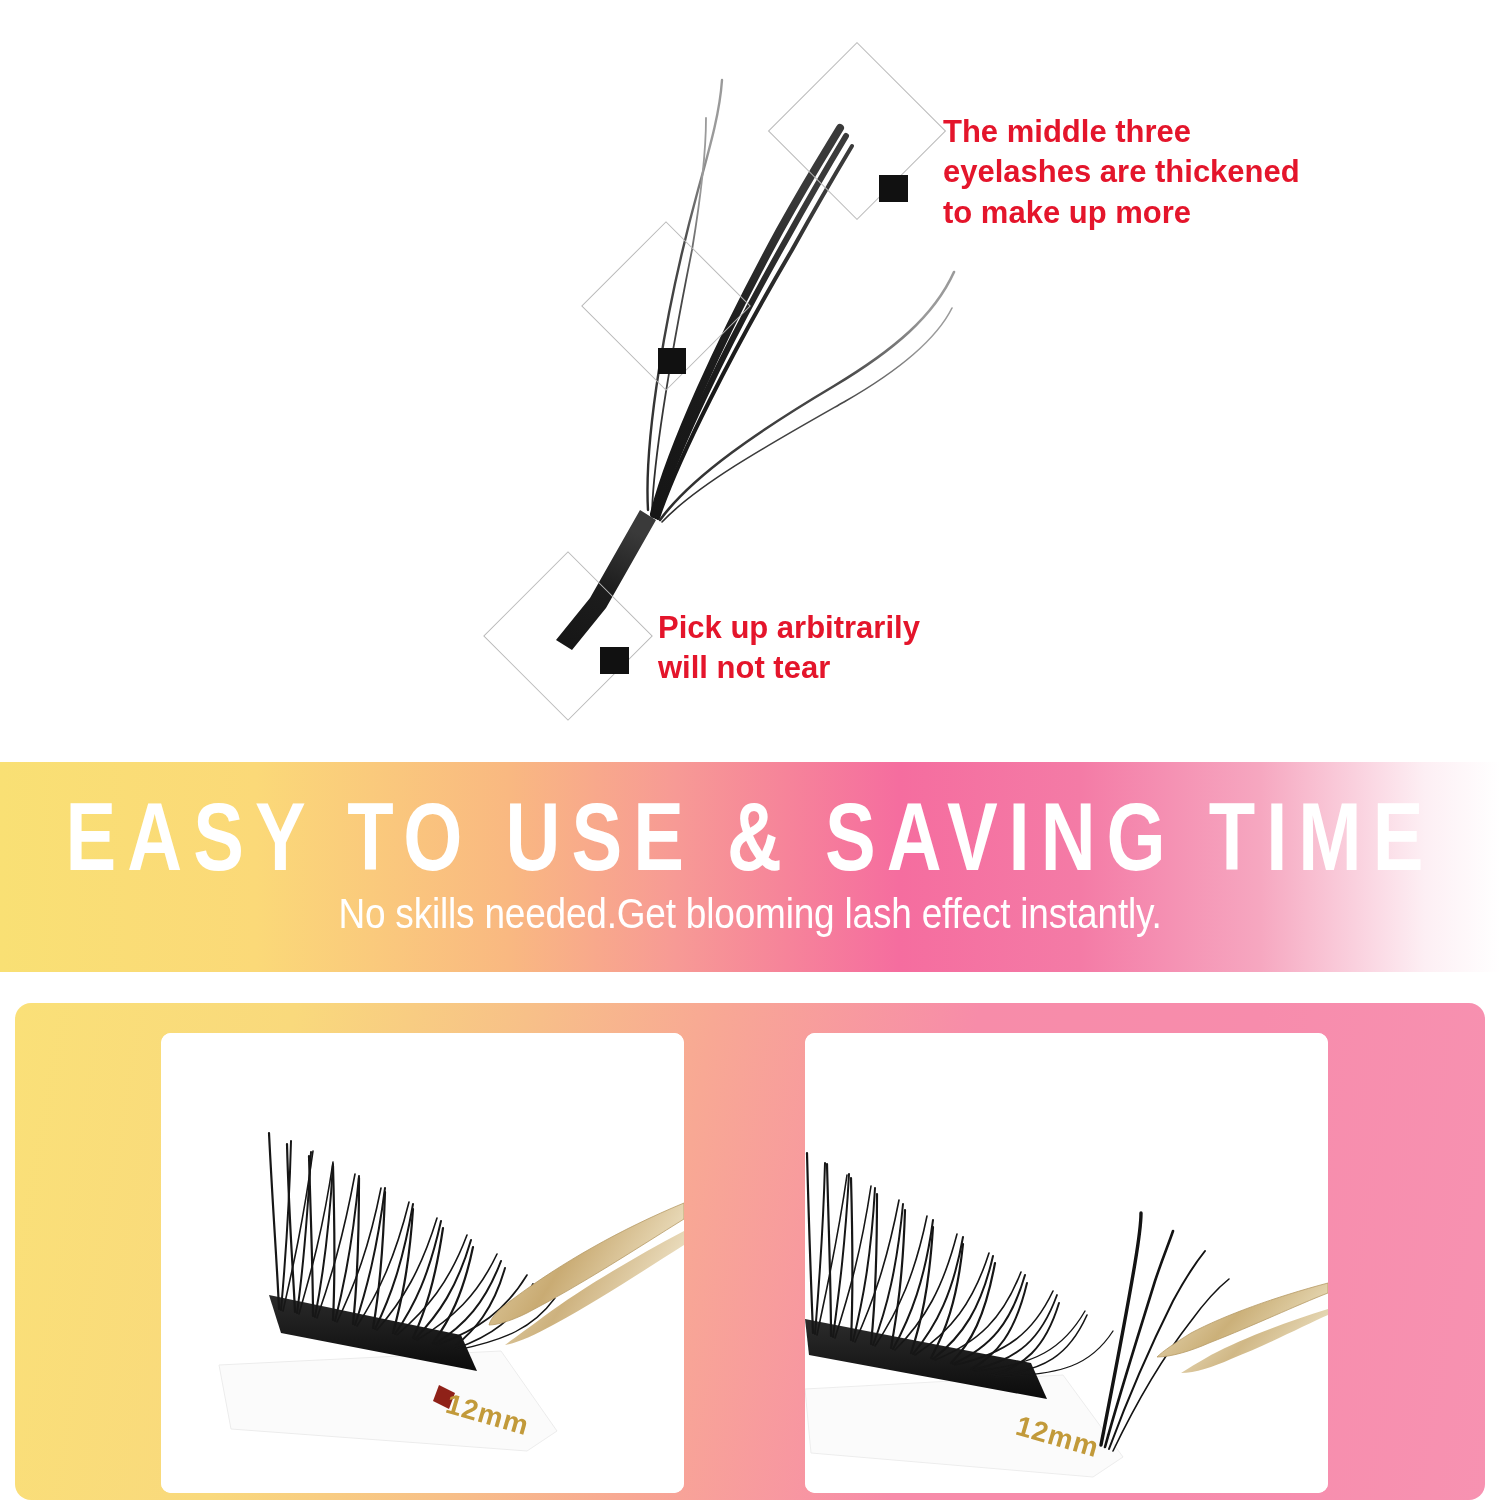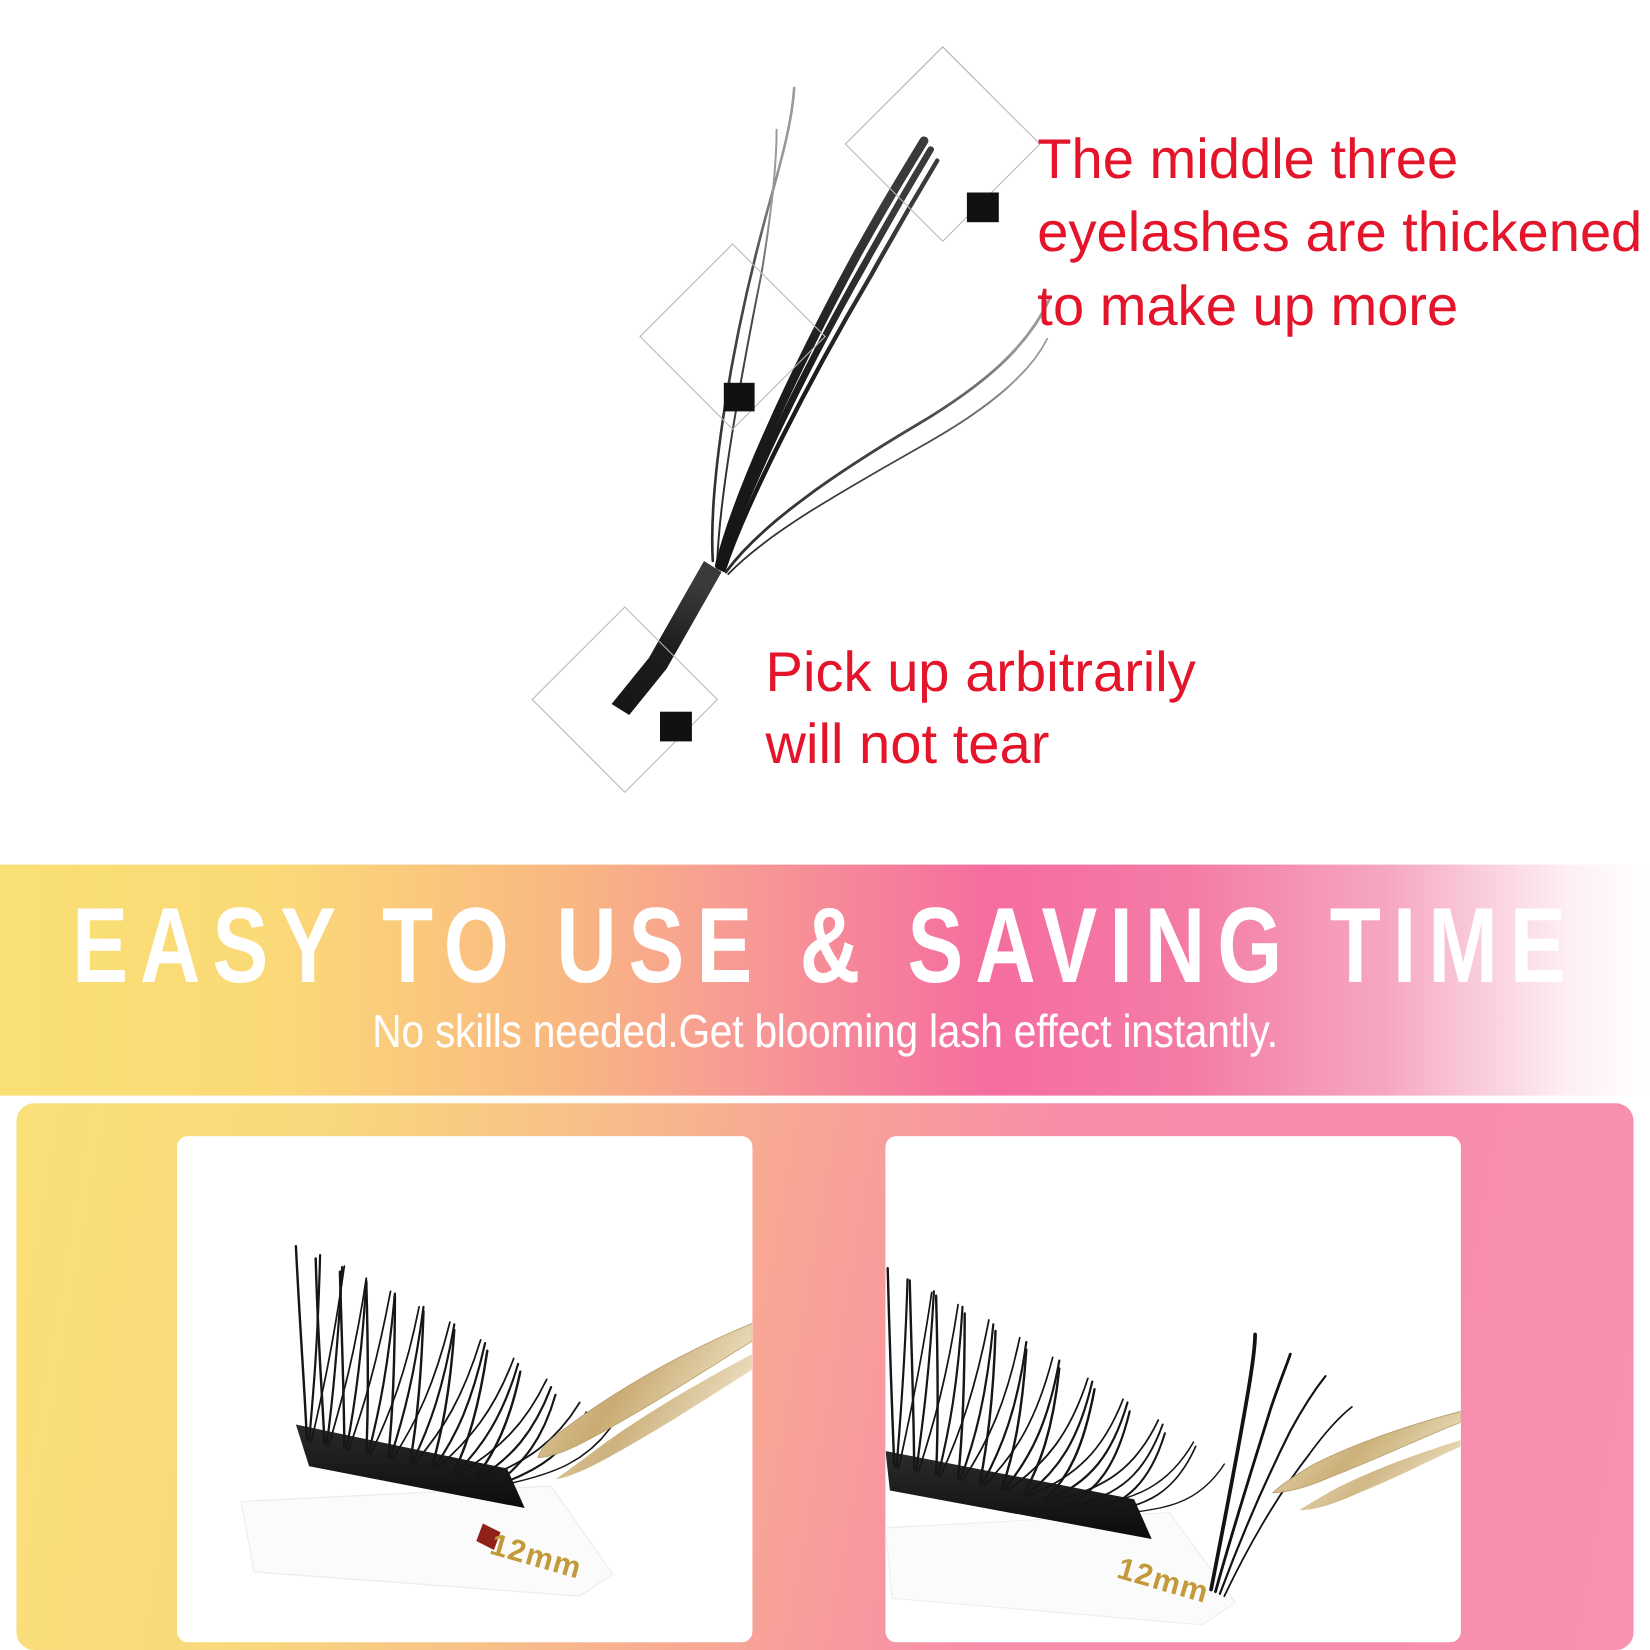--- a/index.html
+++ b/index.html
@@ -9,30 +9,30 @@
     font-family:"Liberation Sans",sans-serif;
     overflow:hidden;
   }
   .page{position:relative;width:1500px;height:1500px;}
 
   
   .top-section{position:absolute;left:0;top:0;width:1500px;height:752px;background:#fff;overflow:hidden;}
 
   .lash-art{position:absolute;left:430px;top:40px;width:620px;height:640px;}
 
-  .callout-text{position:absolute;color:#e4152b;font-size:51px;line-height:1.30;font-weight:400;white-space:pre-line;}
+  .callout-text{position:absolute;color:#e4152b;font-size:31px;line-height:1.30;font-weight:700;white-space:pre-line;}
   .callout-1{left:163px;top:327px;}
   .callout-2{left:943px;top:112px;}
-  .callout-3{left:658px;top:578px;margin-left:38px;}
+  .callout-3{left:658px;top:608px;}
 
   .diamond{position:absolute;border:1.6px solid #b9b9b9;transform:rotate(45deg);background:transparent;}
   .dsq{position:absolute;background:#111;}
 
   
-  .banner{position:absolute;left:0;top:786px;width:1500px;height:210px;
+  .banner{position:absolute;left:0;top:762px;width:1500px;height:210px;
      background:linear-gradient(90deg,#f9e074 0%,#fbd978 17%,#f9b881 34%,#f79a95 45%,#f56d9f 60%,#f47ba6 72%,#f6a7c0 84%,#fdeff4 95%,#ffffff 100%);}
   .banner-title{position:absolute;left:0;top:18px;width:1500px;text-align:center;color:#fff;
      font-size:76px;font-weight:700;letter-spacing:11px;transform:scaleY(1.28);transform-origin:top center;
      font-family:"Liberation Sans",sans-serif;}
   .banner-sub{position:absolute;left:0;top:128px;width:1500px;text-align:center;color:#fff;
      font-size:37px;font-weight:400;letter-spacing:-0.2px;transform:scaleY(1.14);transform-origin:top center;}
 
   
   .bottom-panel{position:absolute;left:15px;top:1003px;width:1470px;height:497px;border-radius:16px;
      background:linear-gradient(100deg,#fae078 0%,#f9d97c 18%,#f7c088 33%,#f8a894 45%,#f78ca9 62%,#f78cac 80%,#f792b1 100%);

